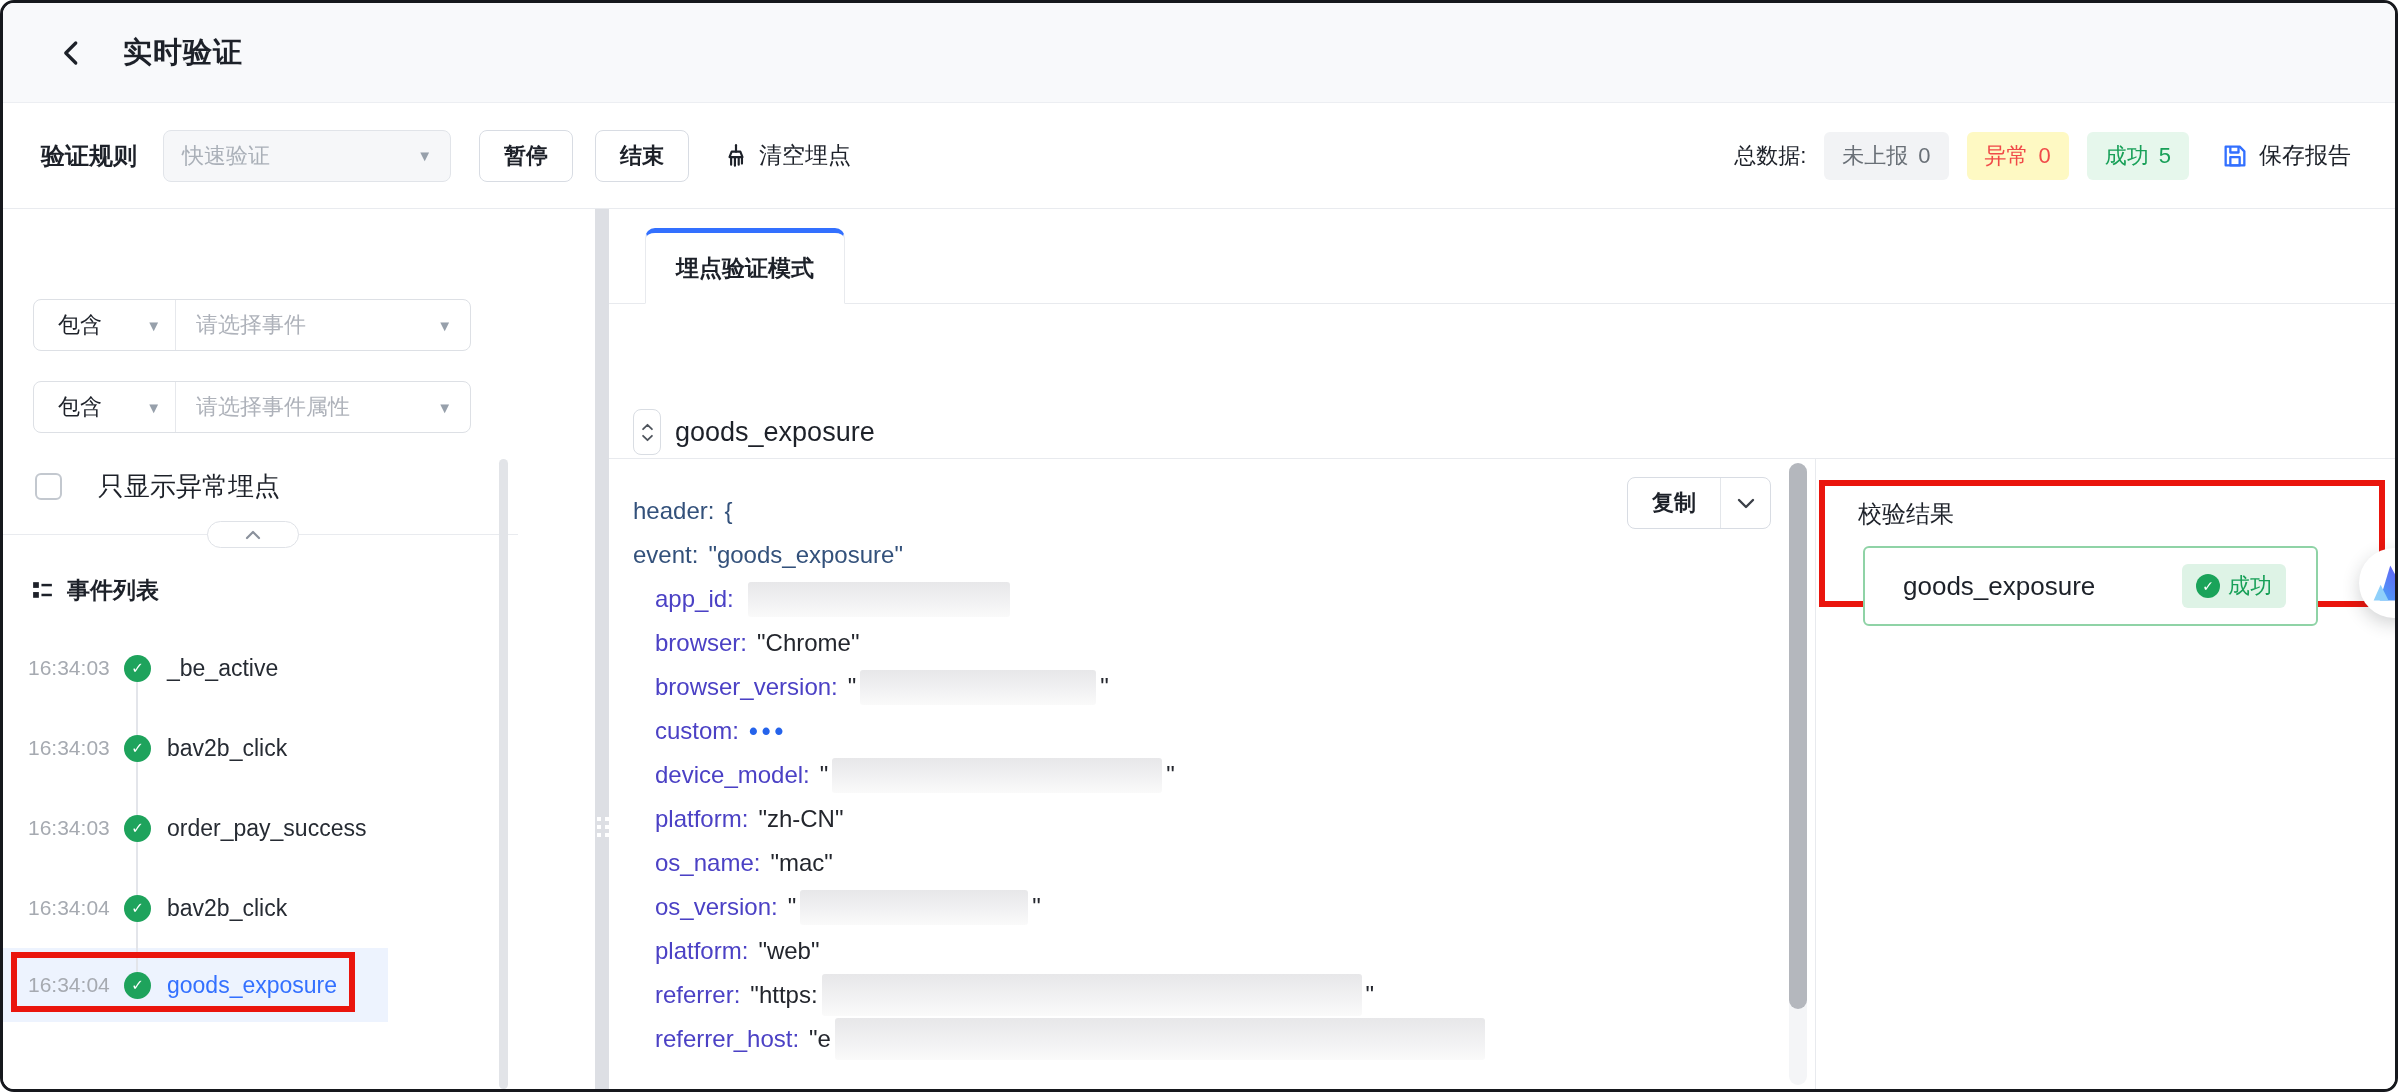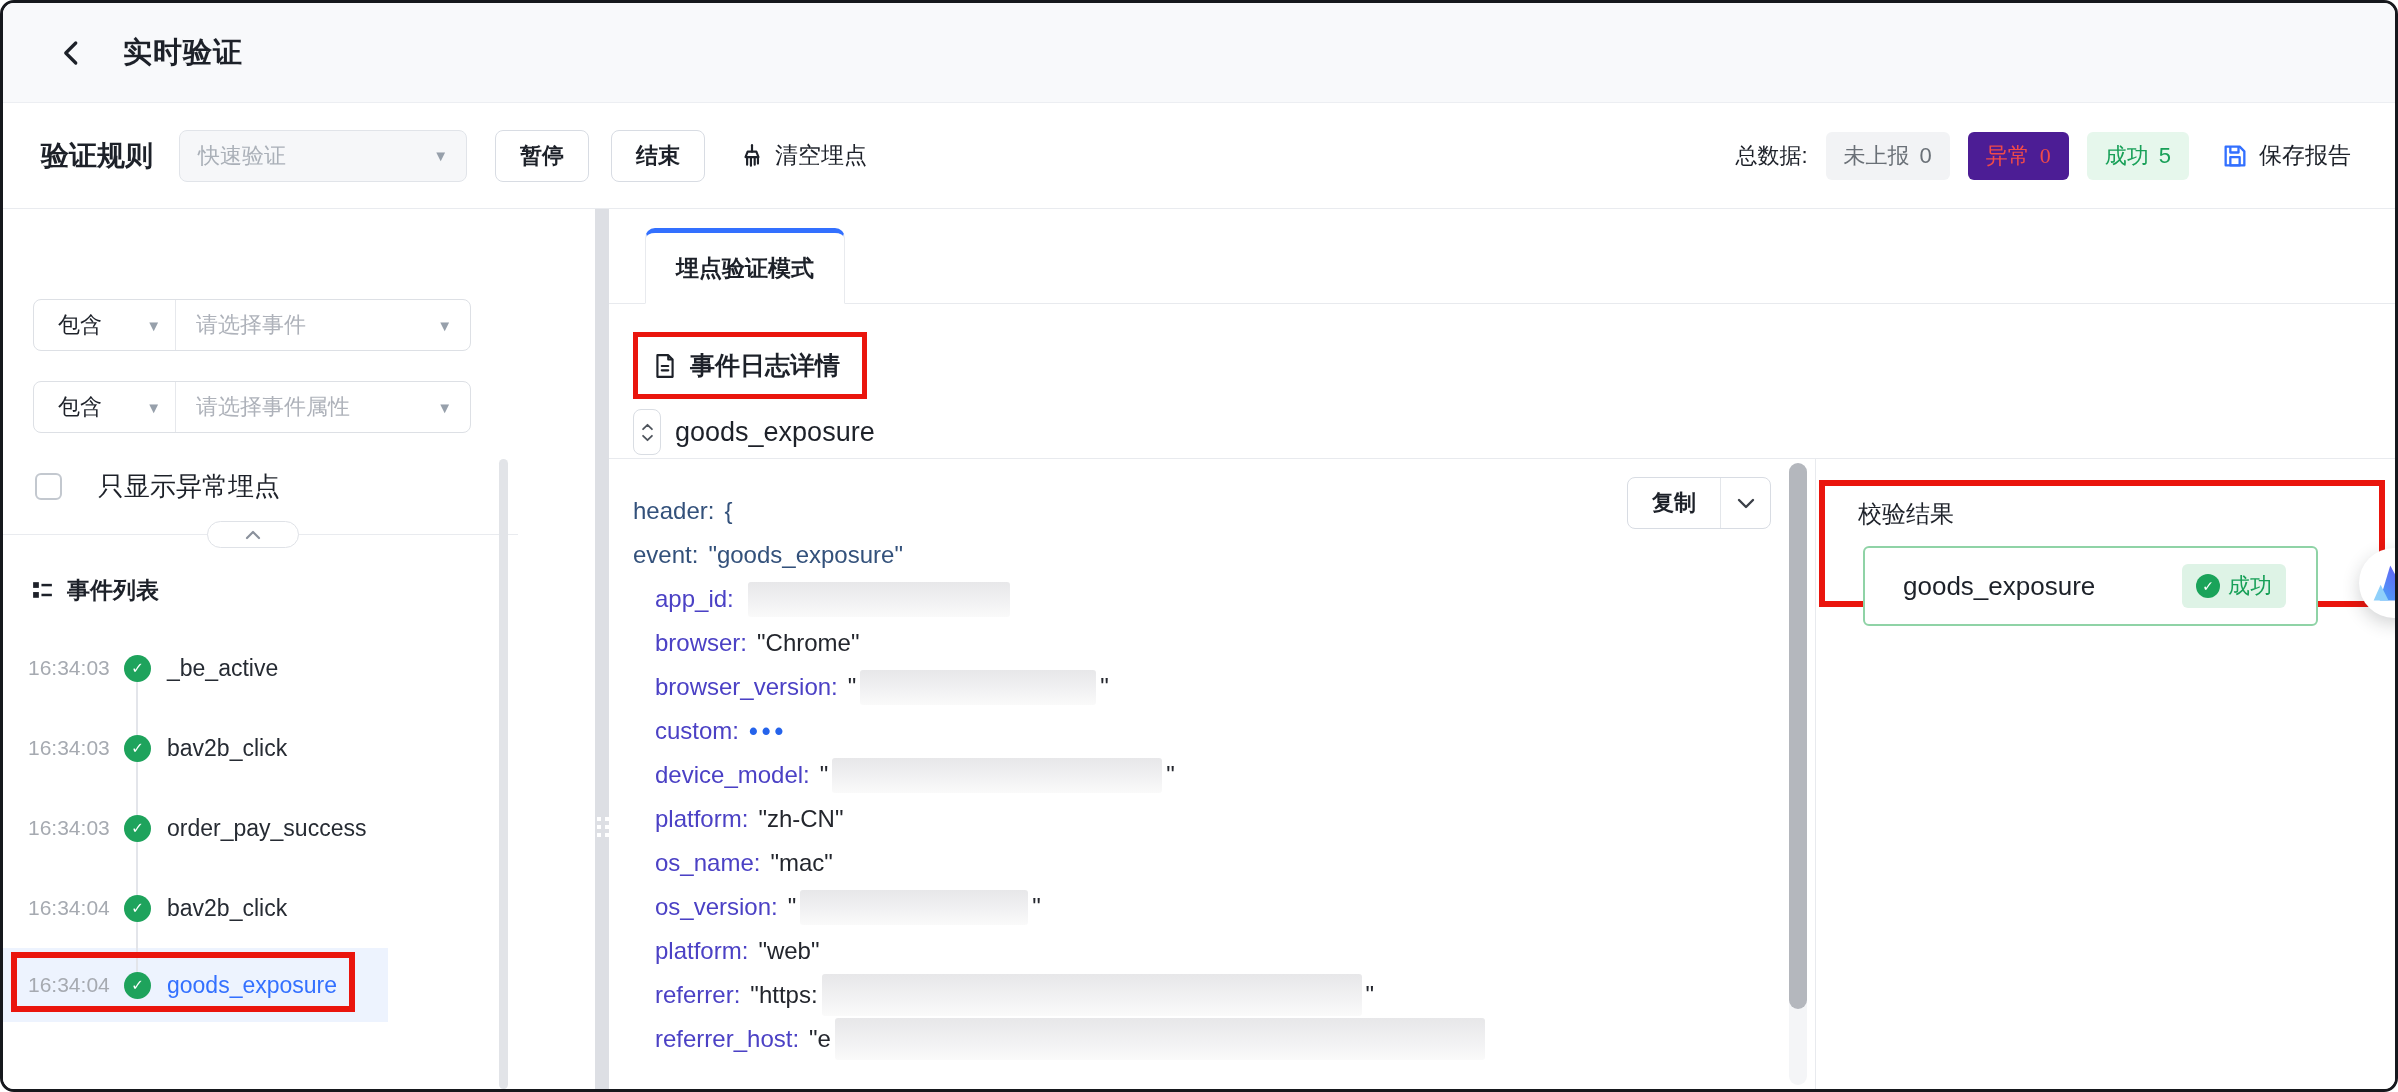--- a/index.html
+++ b/index.html
@@ -10,34 +10,34 @@
 
   
   .app-header { position:absolute; top:0; left:0; right:0; height:100px;
     background:#f8f9fb; border-bottom:1px solid #eceef2; display:flex; align-items:center; padding-left:52px; }
   .back-btn { width:34px; height:34px; display:flex; align-items:center; justify-content:center; cursor:pointer; }
   .app-title { margin-left:34px; font-size:29px; font-weight:700; letter-spacing:1px; }
 
   
   .toolbar { position:absolute; top:100px; left:0; right:0; height:106px; background:#fff;
     border-bottom:1px solid #e9ebef; display:flex; align-items:center; padding:0 44px 0 38px; }
-  .rule-label { font-size:28px; font-weight:700; }
+  .rule-label { font-size:24px; font-weight:700; }
   .rule-select { margin-left:26px; width:288px; height:52px; background:#f6f7f9; border:1px solid #e1e4e9;
     border-radius:8px; display:flex; align-items:center; padding:0 18px; color:#aab0b8; font-size:22px; }
   .rule-select .caret { margin-left:auto; }
   .caret { font-size:15px; color:#97a0ab; line-height:1; }
   .tb-btn { margin-left:28px; height:52px; padding:0 24px; border:1px solid #d8dce3; border-radius:8px;
     background:#fff; font-size:22px; font-weight:600; display:flex; align-items:center; }
   .tb-btn + .tb-btn { margin-left:22px; }
   .clear-btn { margin-left:34px; display:flex; align-items:center; gap:10px; font-size:23px; font-weight:500; }
   .right-cluster { margin-left:auto; display:flex; align-items:center; }
   .total-label { font-size:22px; margin-right:18px; }
   .badge { height:48px; padding:0 18px; border-radius:6px; font-size:22px; display:flex; align-items:center; gap:10px; margin-right:18px; }
   .badge.gray  { background:#f2f3f5; color:#6a7077; }
-  .badge.red   { background:#4c1d95; color:var(--error-red,#f04a49);font-family:Liberation Serif, serif; }
+  .badge.red   { background:#fef9c3; color:var(--error-red,#f04a49); }
   .badge.green { background:#e6f7ec; color:var(--success-green,#18a058); }
   .save-btn { margin-left:14px; display:flex; align-items:center; gap:10px; font-size:23px; font-weight:500; }
 
   
   .left-panel { position:absolute; left:0; top:206px; bottom:0; width:592px; background:#fff; }
   .filter-head { position:absolute; top:24px; left:30px; right:36px; height:40px;
     display:flex; align-items:center; justify-content:space-between; }
   .filter-head .fh-left { display:flex; align-items:center; gap:10px; font-size:23px; font-weight:700; }
   .reset-btn { display:flex; align-items:center; gap:8px; font-size:21px; color:#5f656e; }
   .filter-row { position:absolute; left:30px; width:438px; height:52px; border:1px solid #dde0e5;
@@ -277,30 +277,20 @@
         <i></i>
         <i></i>
       </div>
   </div>
 
   <div class="main-area">
     <div class="tabbar">
       <div class="tab">埋点验证模式</div>
     </div>
 
-    <div class="log-header-box">
-      <span>
-        <svg width="26" height="26" viewBox="0 0 24 24" fill="none" stroke="#1d2129" stroke-width="2" stroke-linejoin="round">
-            <path d="M5 2h10l4 4v16H5z"></path>
-            <path d="M15 2v4h4"></path>
-            <path d="M9 12h6M9 16h6" stroke-linecap="round"></path>
-          </svg>
-      </span>
-      <span class="t">事件日志详情</span>
-    </div>
 
     <div class="ev-selector">
       <div class="stepper">
         <svg width="13" height="8" viewBox="0 0 14 9" fill="none" stroke="#4e545c" stroke-width="2" stroke-linecap="round" stroke-linejoin="round">
             <path d="M2 7 L7 2 L12 7"></path>
           </svg>
         <svg width="13" height="8" viewBox="0 0 14 9" fill="none" stroke="#4e545c" stroke-width="2" stroke-linecap="round" stroke-linejoin="round">
             <path d="M2 2 L7 7 L12 2"></path>
           </svg>
       </div>

